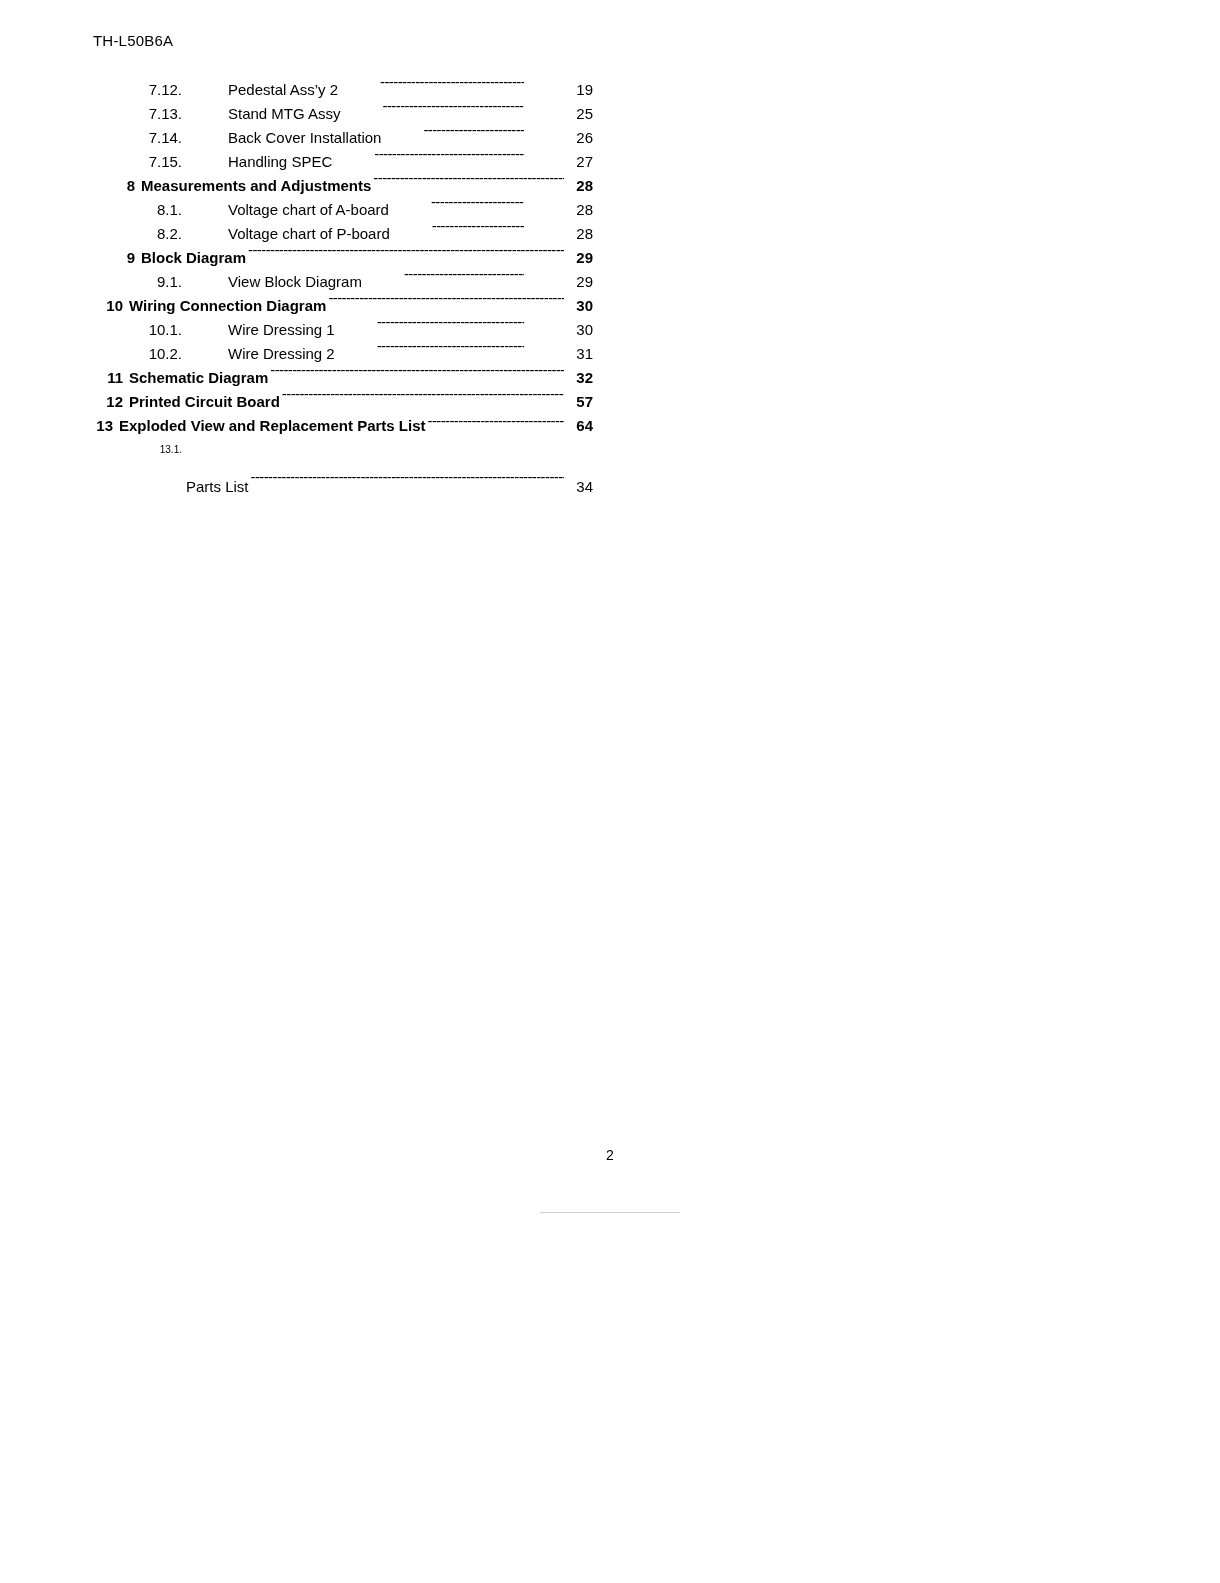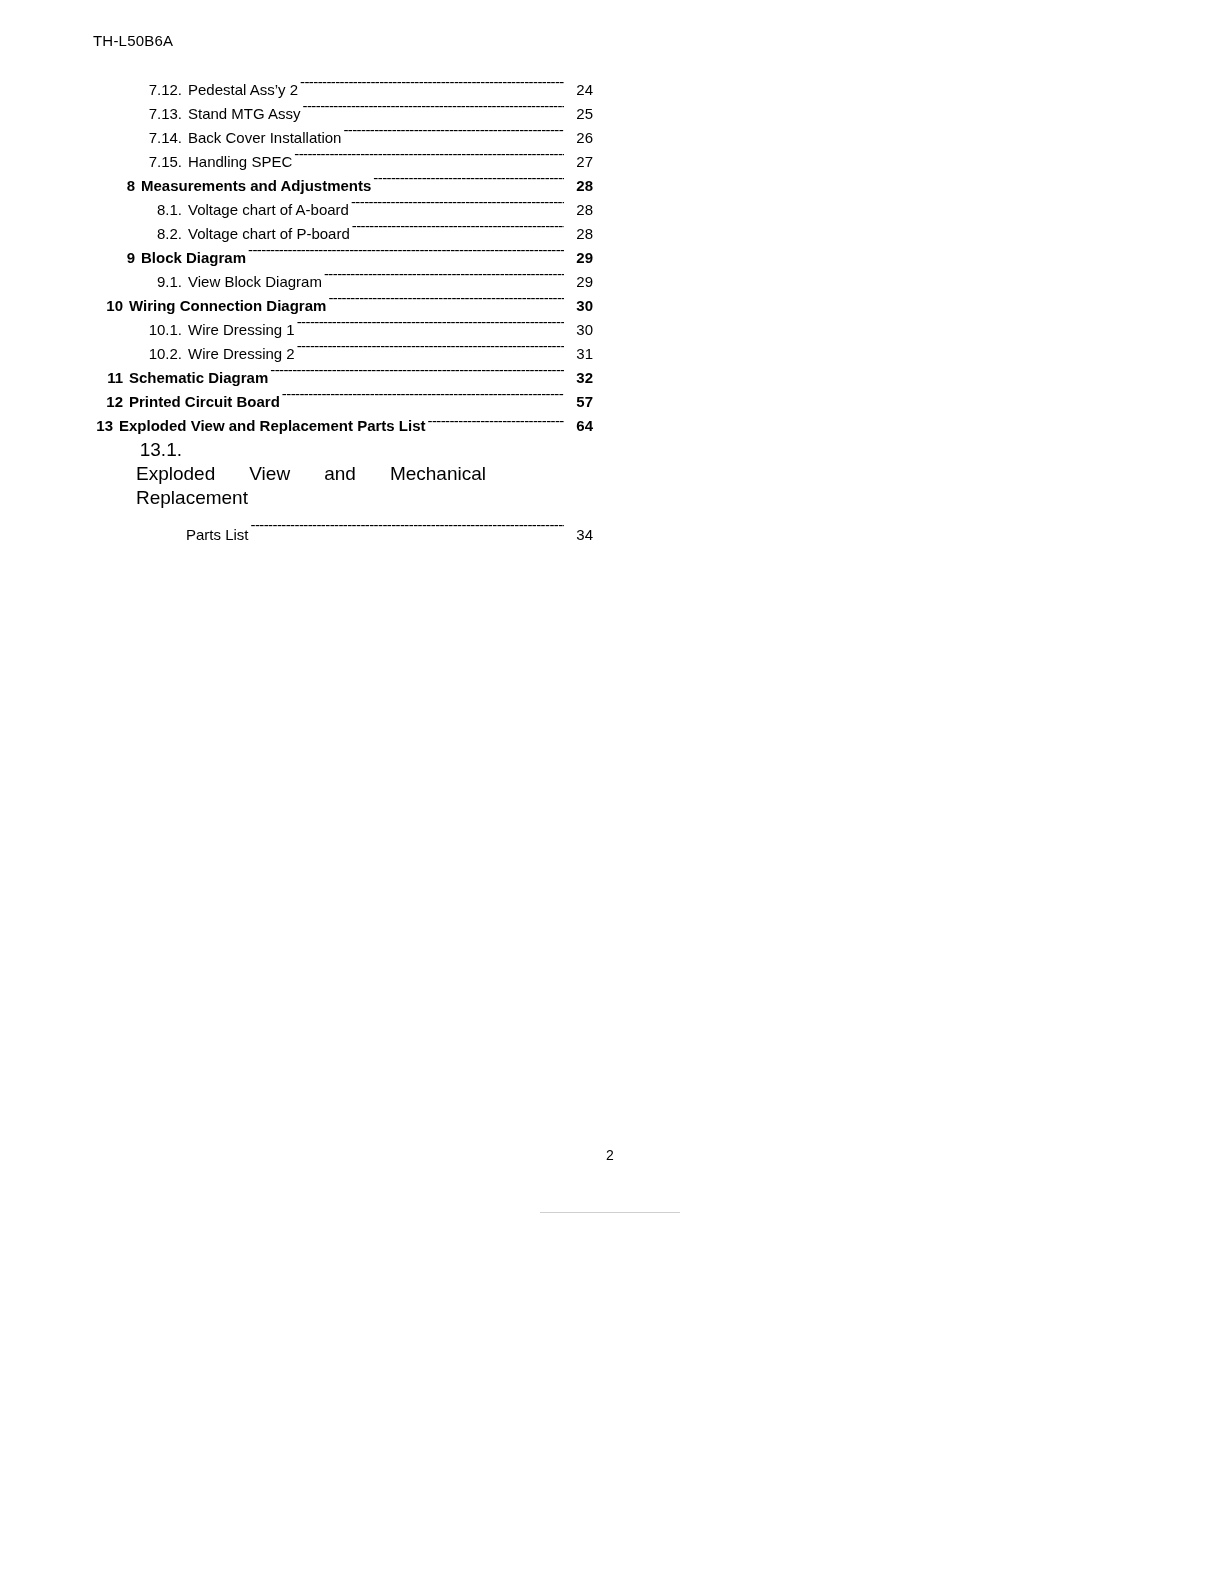--- a/index.html
+++ b/index.html
@@ -42,21 +42,21 @@
 
   .toc-row {
     display: flex;
     align-items: baseline;
     font-size: 15px;
     line-height: 24px;
     white-space: nowrap;
   }
 
   
-  .lvl-sub   { padding-left: 43px; }
+  .lvl-sub   { padding-left: 43px; gap: 40px; }
   .lvl-top   { padding-left: 22px; }
   .lvl-top2  { padding-left: 10px; }
   .lvl-top3  { padding-left: 0px; align-items: center; }
 
   .num {
     text-align: right;
     flex: 0 0 auto;
     margin-right: 6px;
   }
   .num-sub  { width: 46px; }
@@ -94,24 +94,23 @@
 
   .bold .title,
   .bold .num,
   .bold .pageno {
     font-weight: bold;
   }
 
   
   .wrap-row {
     display: flex;
-    font-size: 19px;
+    font-size: 10px;
     line-height: 24px;
     padding-left: 43px;
-    flex-direction: column;
   }
   .wrap-row .num { width: 46px; }
   .wrap-row .title-wrap {
     flex: 0 0 auto;
     text-align: justify;
     width: 350px;
   }
   .cont-row {
     display: flex;
     align-items: flex-start;
@@ -146,21 +145,21 @@
 <div class="page">
 
   <div class="doc-header">TH-L50B6A</div>
 
   <div class="toc">
 
     <div class="toc-row lvl-sub">
       <span class="num num-sub">7.12.</span>
       <span class="title">Pedestal Ass’y 2</span>
       <span class="leader"></span>
-      <span class="pageno">24</span>
+      <span class="pageno">19</span>
     </div>
 
     <div class="toc-row lvl-sub">
       <span class="num num-sub">7.13.</span>
       <span class="title">Stand MTG Assy</span>
       <span class="leader"></span>
       <span class="pageno">25</span>
     </div>
 
     <div class="toc-row lvl-sub">
@@ -249,21 +248,20 @@
 
     <div class="toc-row lvl-top3 bold">
       <span class="num num-top">13</span>
       <span class="title">Exploded View and Replacement Parts List</span>
       <span class="leader"></span>
       <span class="pageno">64</span>
     </div>
 
     <div class="wrap-row">
       <span class="num">13.1.</span>
-      <span class="title-wrap">Exploded View and Mechanical Replacement</span>
     </div>
     <div class="cont-row">
       <span class="title">Parts List</span>
       <span class="leader"></span>
       <span class="pageno">34</span>
     </div>
 
   </div>
 
   <div class="footer-pageno">2</div>

